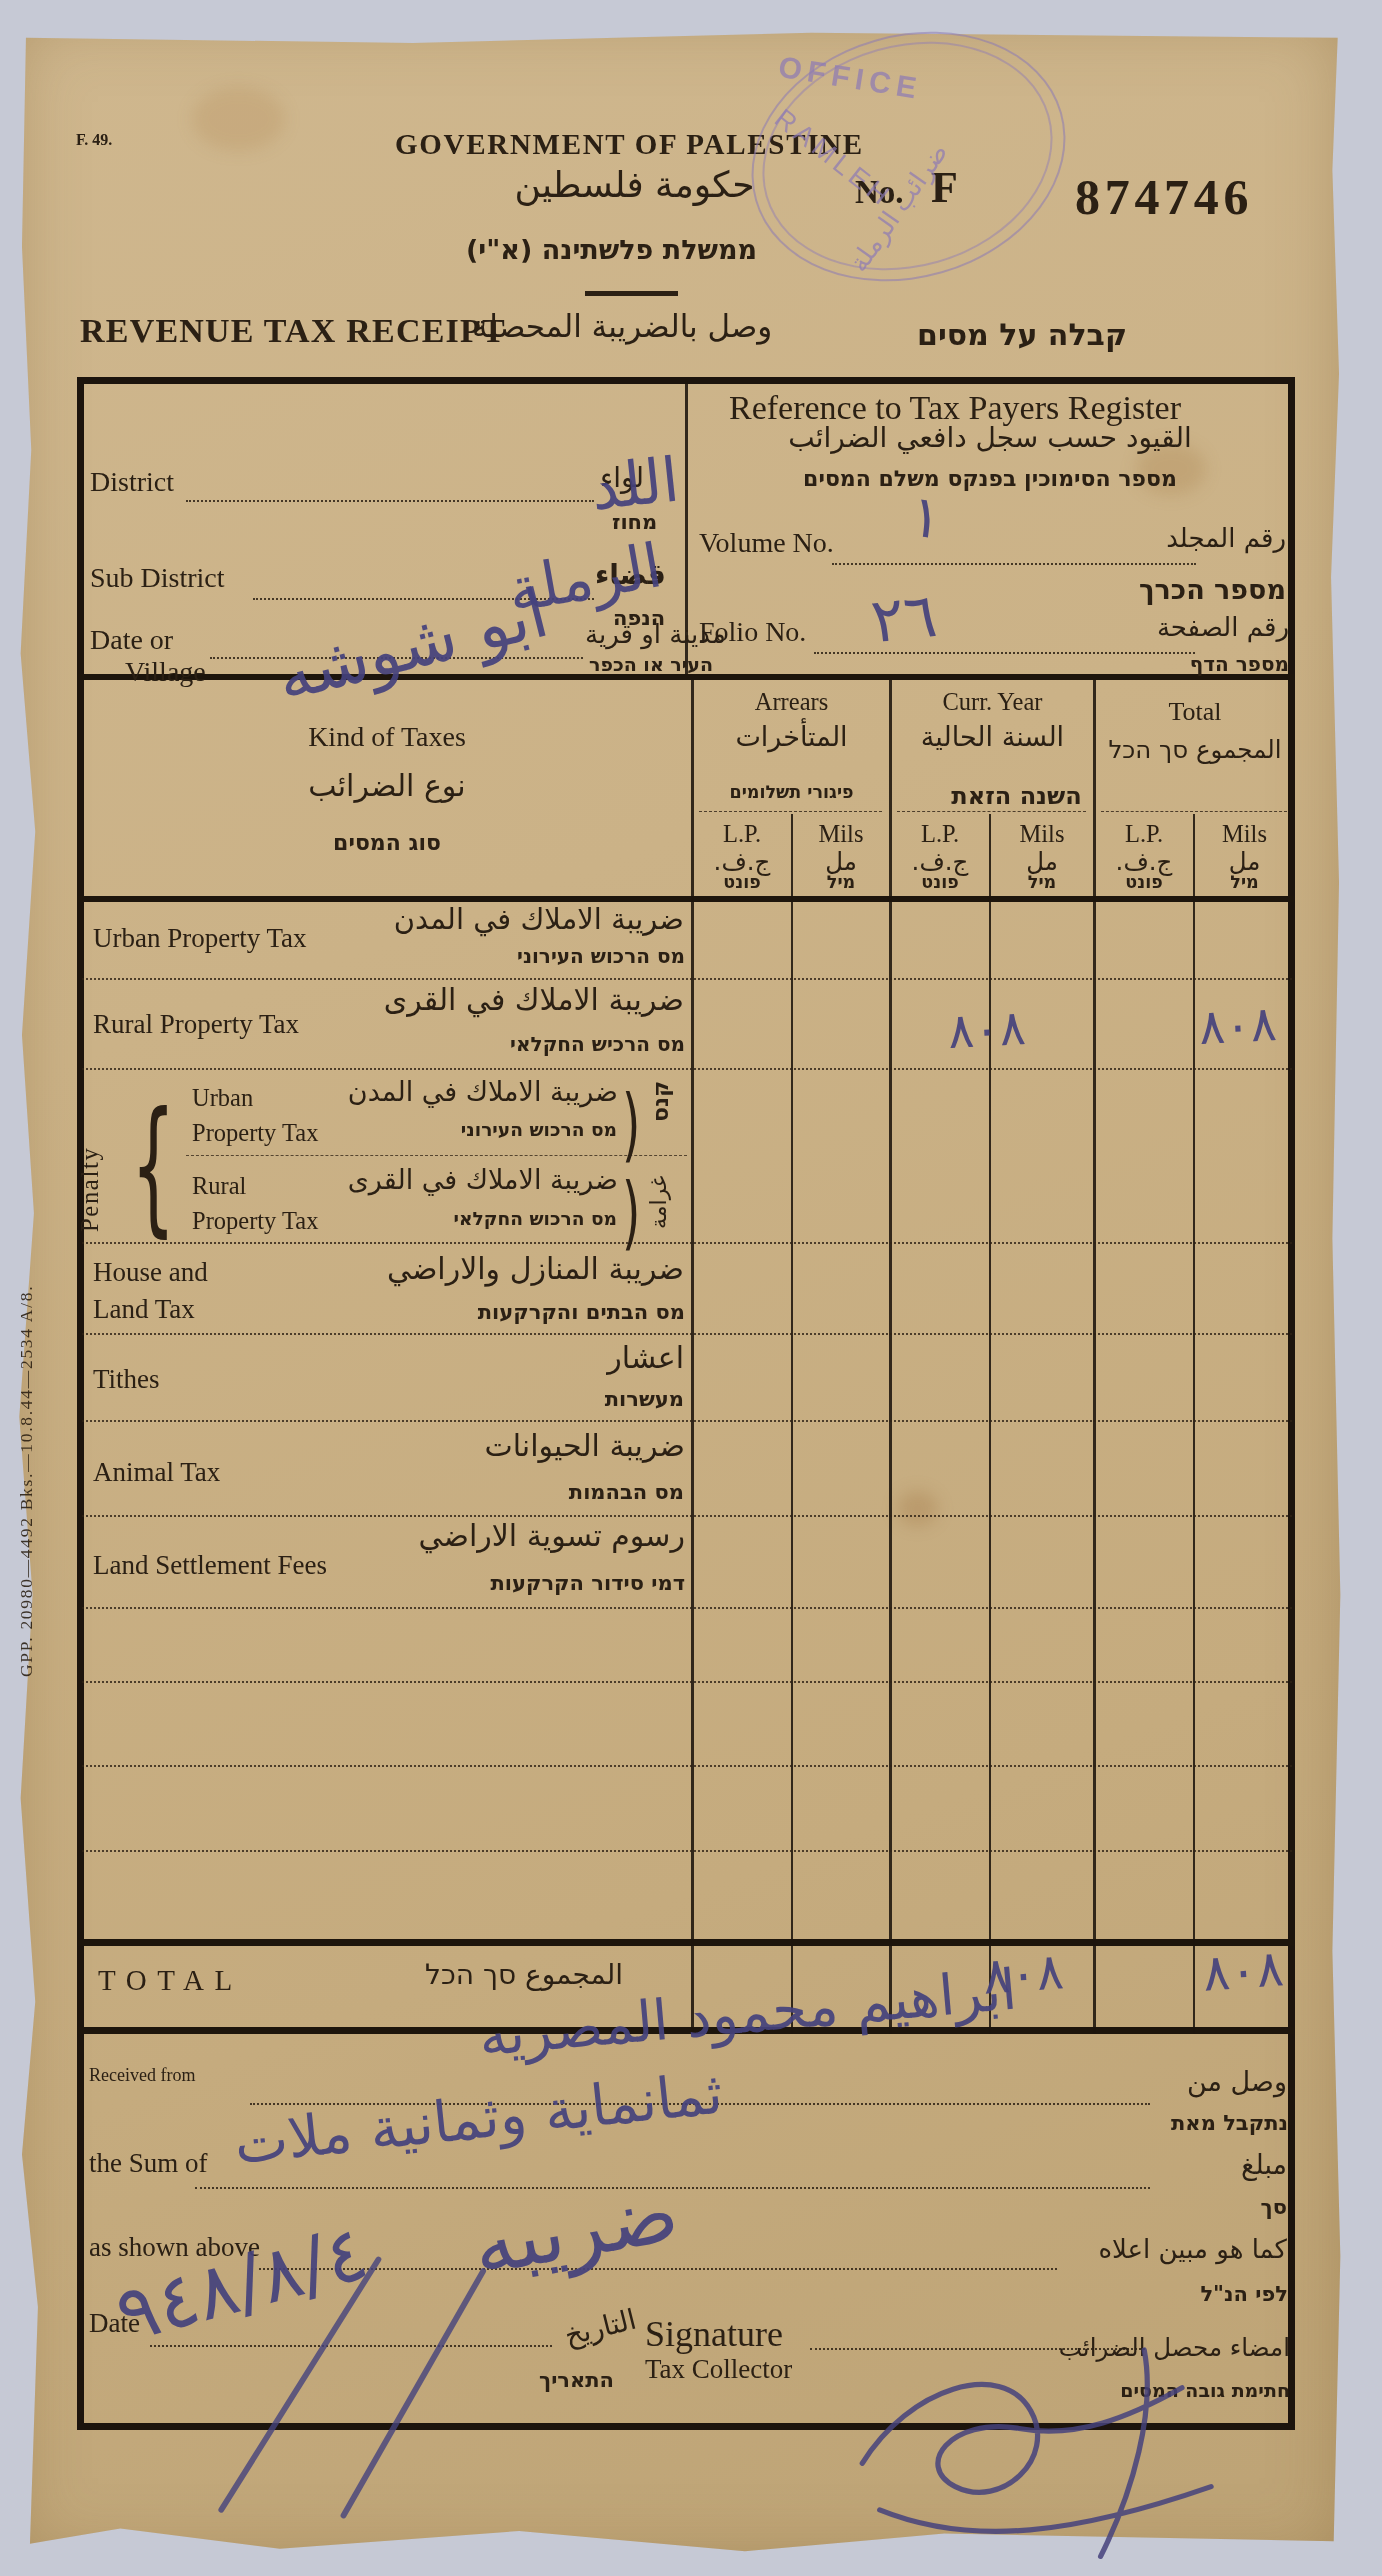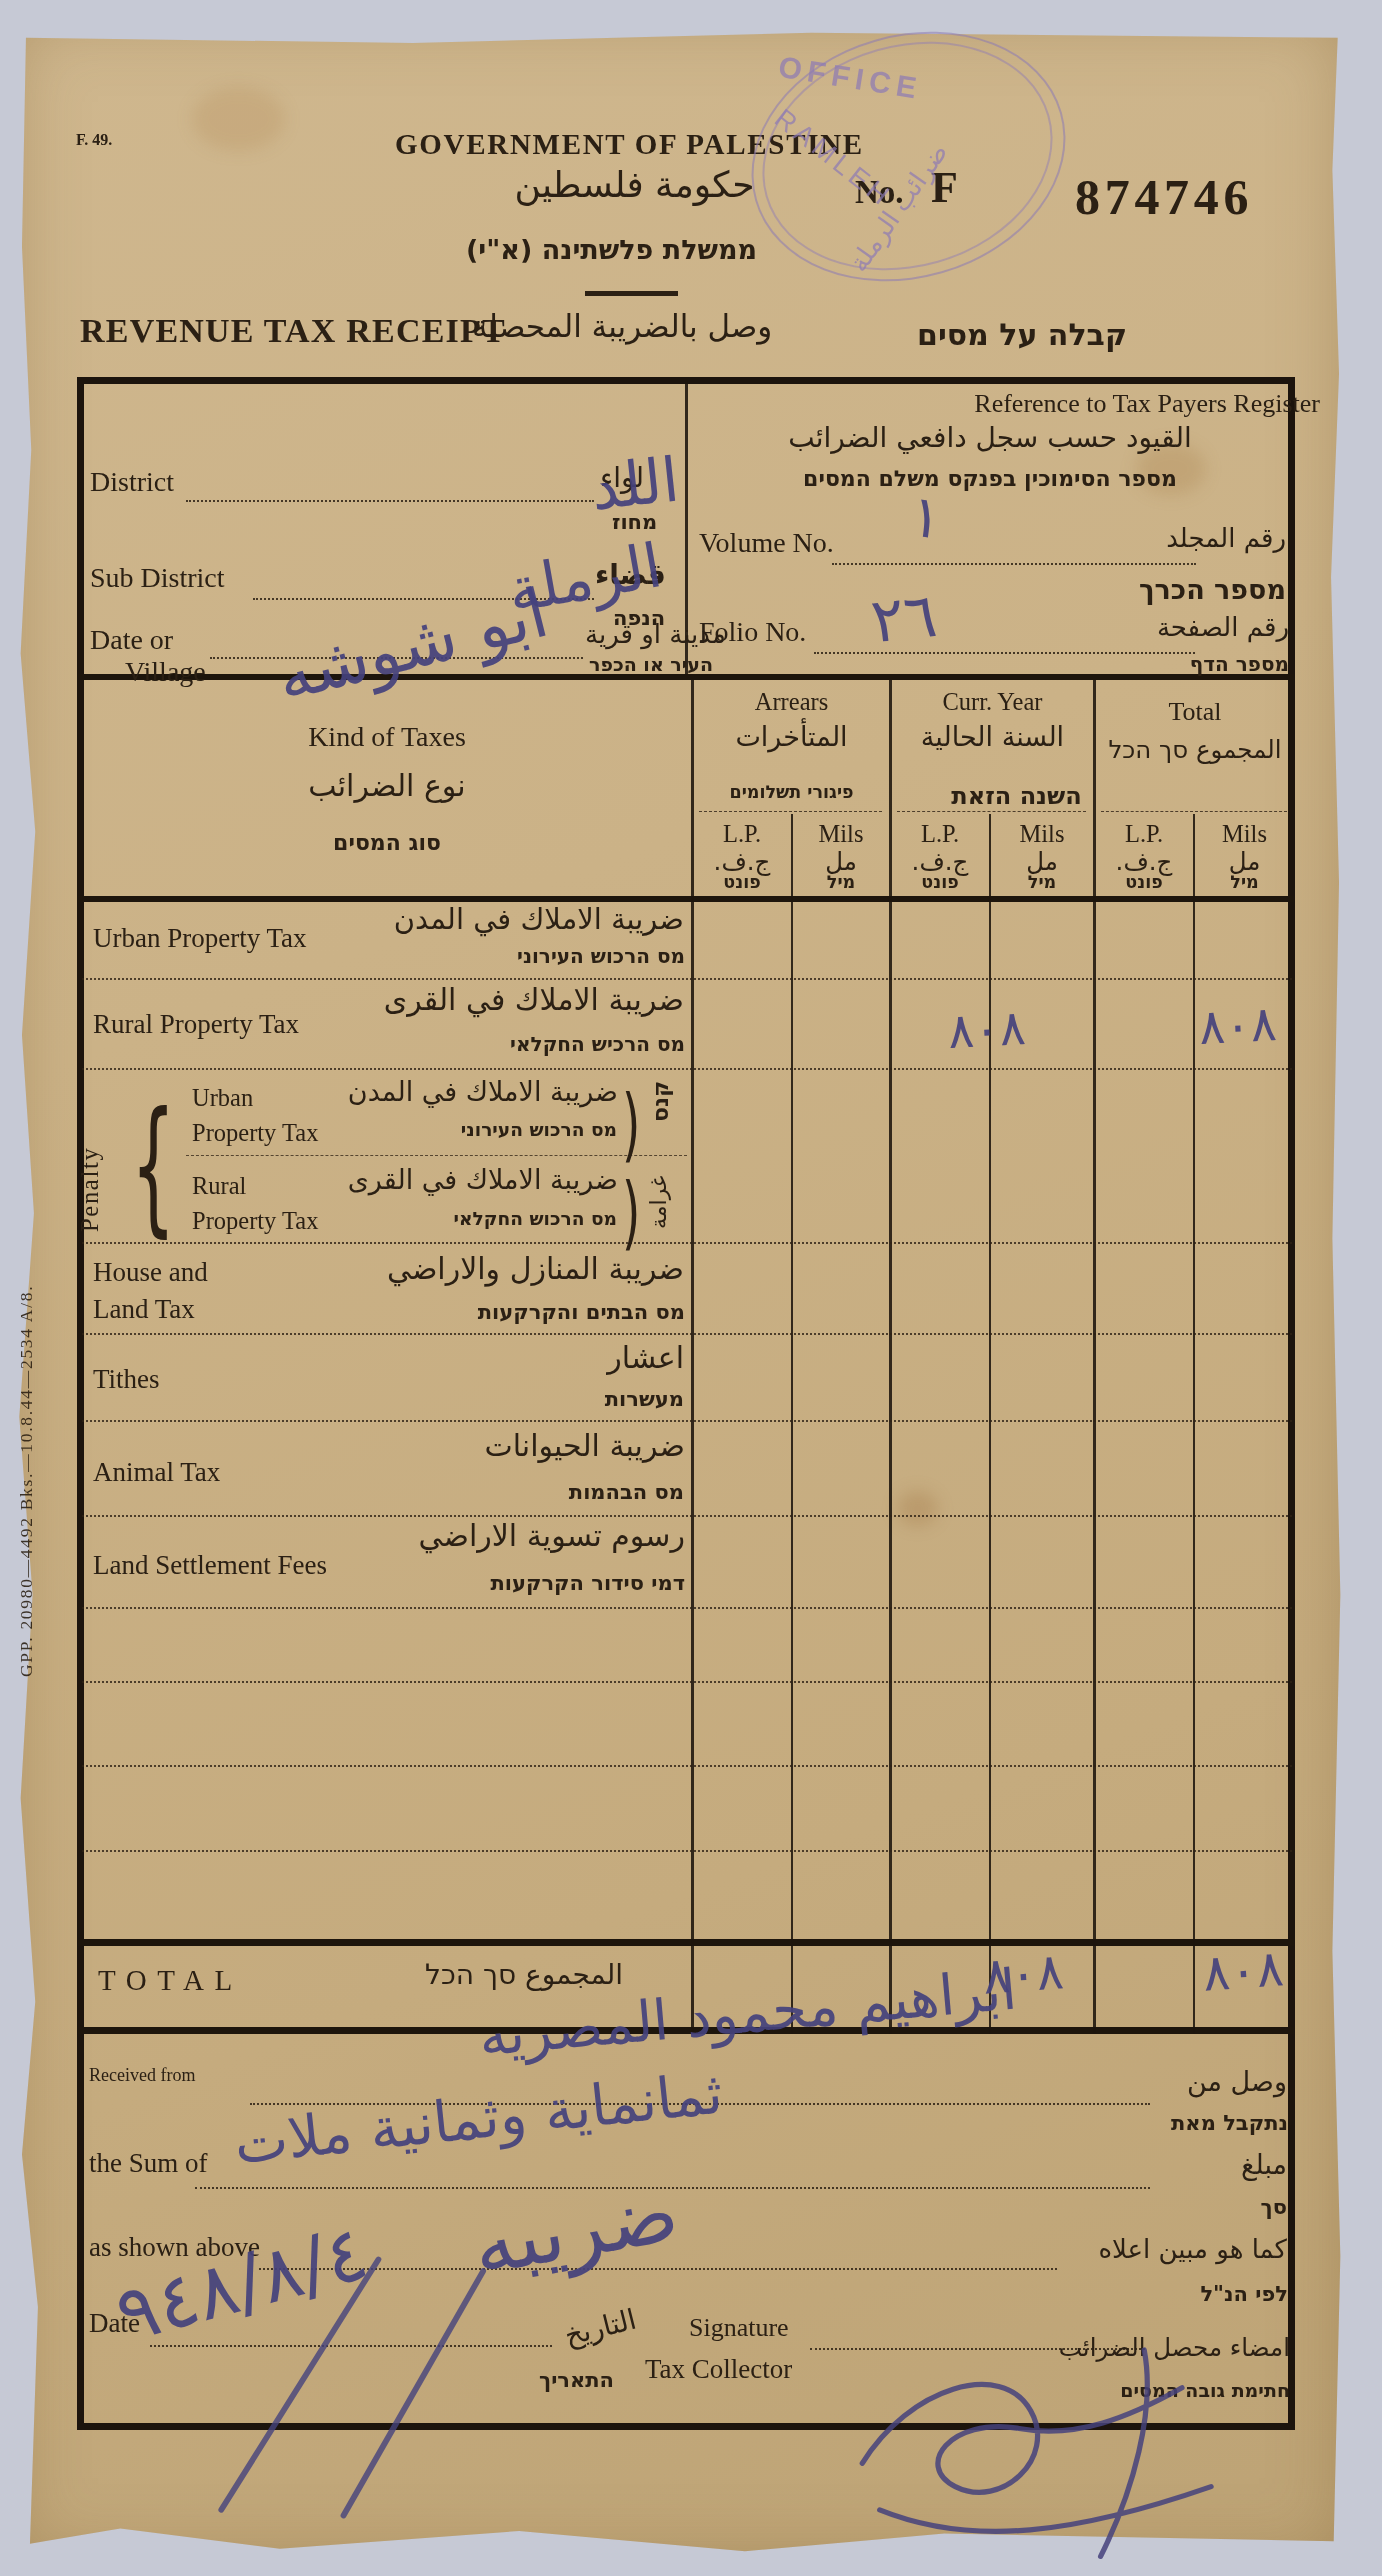--- a/index.html
+++ b/index.html
@@ -82,21 +82,21 @@
 <div class="abs en" style="left:90px;top:624px;font-size:28px;">Date or</div>
 <div class="abs en" style="left:125px;top:656px;font-size:28px;">Village</div>
 <div class="abs dots" style="left:210px;top:657px;width:373px;"></div>
 <div class="abs ar" style="left:585px;top:619px;font-size:26px;">مدينة او قرية</div>
 <div class="abs he" style="left:589px;top:653px;font-size:19px;">העיר או הכפר</div>
 
 <div class="abs hw" style="left:591px;top:448px;font-size:61px;transform:rotate(-6deg);">اللد</div>
 <div class="abs hw" style="left:507px;top:542px;font-size:61px;transform:rotate(-10deg);">الرملة</div>
 <div class="abs hw" style="left:274px;top:606px;font-size:67px;transform:rotate(-14deg);">ابو شوشه</div>
 
-<div class="abs en ctr" style="left:726px;top:389px;width:594px;font-size:26px;text-align:right;">Reference to Tax Payers Register</div>
+<div class="abs en ctr" style="left:658px;top:389px;width:594px;font-size:34px;">Reference to Tax Payers Register</div>
 <div class="abs ar ctr" style="left:693px;top:421px;width:594px;font-size:28px;">القيود حسب سجل دافعي الضرائب</div>
 <div class="abs he ctr" style="left:693px;top:466px;width:594px;font-size:22px;">מספר הסימוכין בפנקס משלם המסים</div>
 <div class="abs en" style="left:699px;top:527px;font-size:28px;">Volume No.</div>
 <div class="abs dots" style="left:832px;top:563px;width:364px;"></div>
 <div class="abs ar rt" style="left:1199px;top:523px;width:87px;font-size:26px;">رقم المجلد</div>
 <div class="abs he rt" style="left:1193px;top:574px;width:93px;font-size:27px;">מספר הכרך</div>
 <div class="abs hw" style="left:911px;top:483px;font-size:58px;transform:rotate(8deg);">١</div>
 <div class="abs en" style="left:699px;top:616px;font-size:28px;">Folio No.</div>
 <div class="abs dots" style="left:814px;top:652px;width:381px;"></div>
 <div class="abs ar rt" style="left:1196px;top:612px;width:93px;font-size:26px;">رقم الصفحة</div>
@@ -223,21 +223,21 @@
 <div class="abs ar rt" style="left:1066px;top:2234px;width:221px;font-size:26px;">كما هو مبين اعلاه</div>
 <div class="abs he rt" style="left:1174px;top:2282px;width:114px;font-size:21px;">לפי הנ"ל</div>
 <div class="abs hw" style="left:472px;top:2181px;font-size:82px;transform:rotate(-10deg);">ضريبه</div>
 
 <div class="abs en" style="left:89px;top:2308px;font-size:27px;">Date</div>
 <div class="abs dots" style="left:150px;top:2345px;width:402px;"></div>
 <div class="abs ar" style="left:564px;top:2311px;font-size:28px;transform:rotate(-14deg);">التاريخ</div>
 <div class="abs he" style="left:539px;top:2368px;font-size:21px;">התאריך</div>
 <div class="abs hw" style="left:114px;top:2239px;font-size:76px;transform:rotate(-15deg);">٩٤٨/٨/٤</div>
 
-<div class="abs en" style="left:645px;top:2313px;font-size:26px;margin-left:44px;">Signature</div>
+<div class="abs en" style="left:645px;top:2313px;font-size:36px;">Signature</div>
 <div class="abs en" style="left:645px;top:2354px;font-size:27px;">Tax Collector</div>
 <div class="abs dots" style="left:810px;top:2348px;width:335px;"></div>
 <div class="abs ar rt" style="left:1124px;top:2333px;width:166px;font-size:24.5px;">امضاء محصل الضرائب</div>
 <div class="abs he rt" style="left:1121px;top:2379px;width:169px;font-size:19px;">חתימת גובה המסים</div>
 
 <svg class="abs" style="left:827px;top:2318px;" width="460" height="250" viewBox="0 0 790 430">
   <path d="M60 250 C 140 120, 300 70, 350 160 C 395 240, 300 330, 220 290 C 150 255, 210 170, 330 190 C 430 208, 520 170, 610 120 M 90 330 C 250 395, 430 370, 660 290 M 545 55 C 565 160, 525 300, 470 410" stroke="#45427d" stroke-width="9" fill="none" stroke-linecap="round" opacity="0.85"></path>
 </svg>
 <svg class="abs" style="left:134px;top:2236px;" width="419" height="303" viewBox="0 0 720 520">
   <path d="M420 40 L 150 470 M 600 60 L 360 480" stroke="#45427d" stroke-width="10" fill="none" stroke-linecap="round" opacity="0.8"></path>

